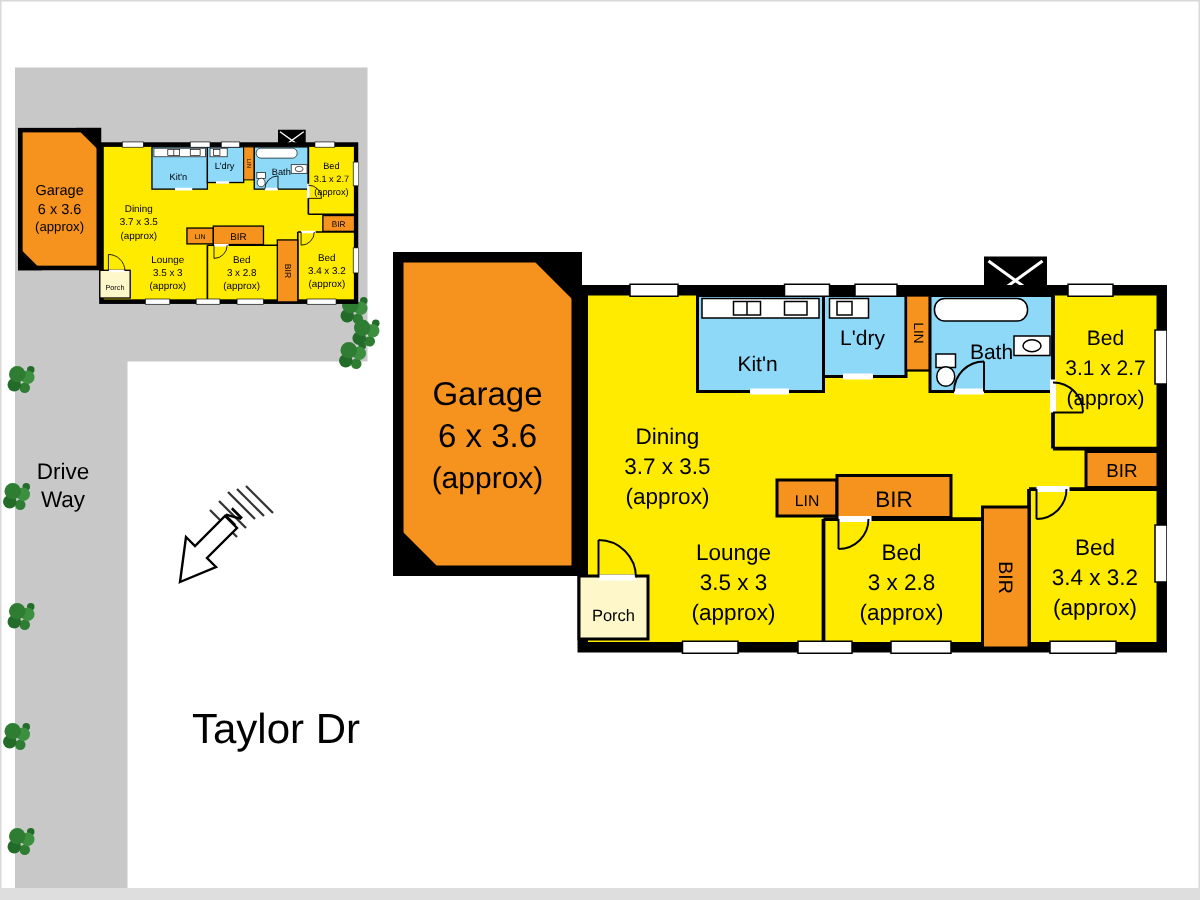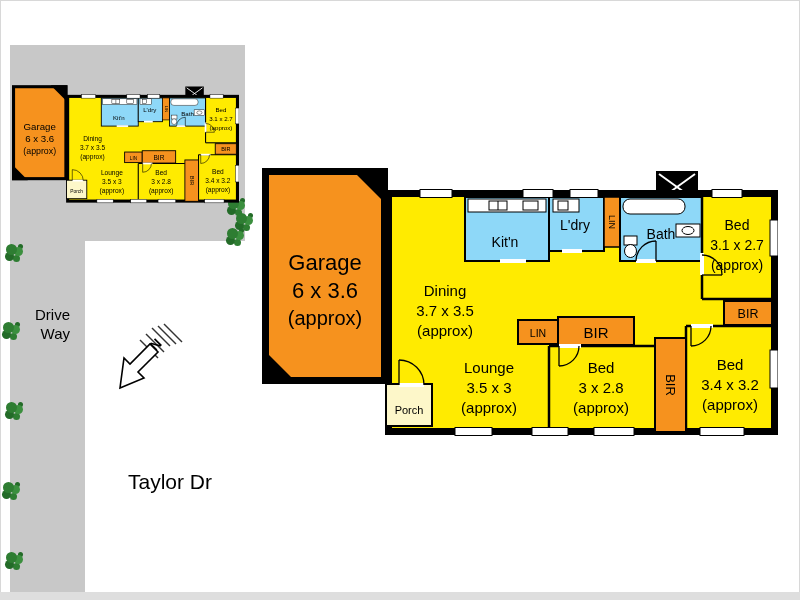--- a/index.html
+++ b/index.html
@@ -8,23 +8,23 @@
     background:#ffffff;font-family:"Liberation Sans",sans-serif;color:#000;
   }
   .frame{position:absolute;left:0;top:0;right:0;bottom:0;border:1px solid #d8d8d8;pointer-events:none;}
   .ground{position:absolute;background:#c8c8c8;}
   #lot-top{left:10px;top:45px;width:235px;height:196px;}
   #driveway{left:10px;top:240px;width:75px;height:352px;}
   #road-strip{position:absolute;left:0;top:592px;width:800px;height:8px;background:#dedede;}
   .plan-main{position:absolute;left:262px;top:168px;}
   .plan-mini{position:absolute;left:12px;top:85px;}
   .north{position:absolute;left:112px;top:318px;}
-  .driveway-label{position:absolute;left:14px;top:306px;width:56px;text-align:right;font-size:15px;line-height:1.25;}
+  .driveway-label{position:absolute;left:14px;top:306px;width:56px;text-align:center;font-size:15px;line-height:1.25;}
   .driveway-label span{display:block;}
-  .street-label{position:absolute;left:128px;top:470px;font-size:21px;}
+  .street-label{position:absolute;left:128px;top:470px;font-size:28px;}
   .bush{position:absolute;width:11px;height:11px;border-radius:50%;background:#2e7d32;
     box-shadow:7px 2px 0 -1px #3b8f3e,-2px 7px 0 -1px #236b28,5px 9px 0 -2px #2e7d32,9px -3px 0 -3px #236b28;}
   svg text{font-family:"Liberation Sans",sans-serif;}
 </style>
 </head>
 <body>
 
 <svg style="position:absolute;width:0;height:0;" aria-hidden="true">
   <defs>
     <g id="plan" fill="#000">

